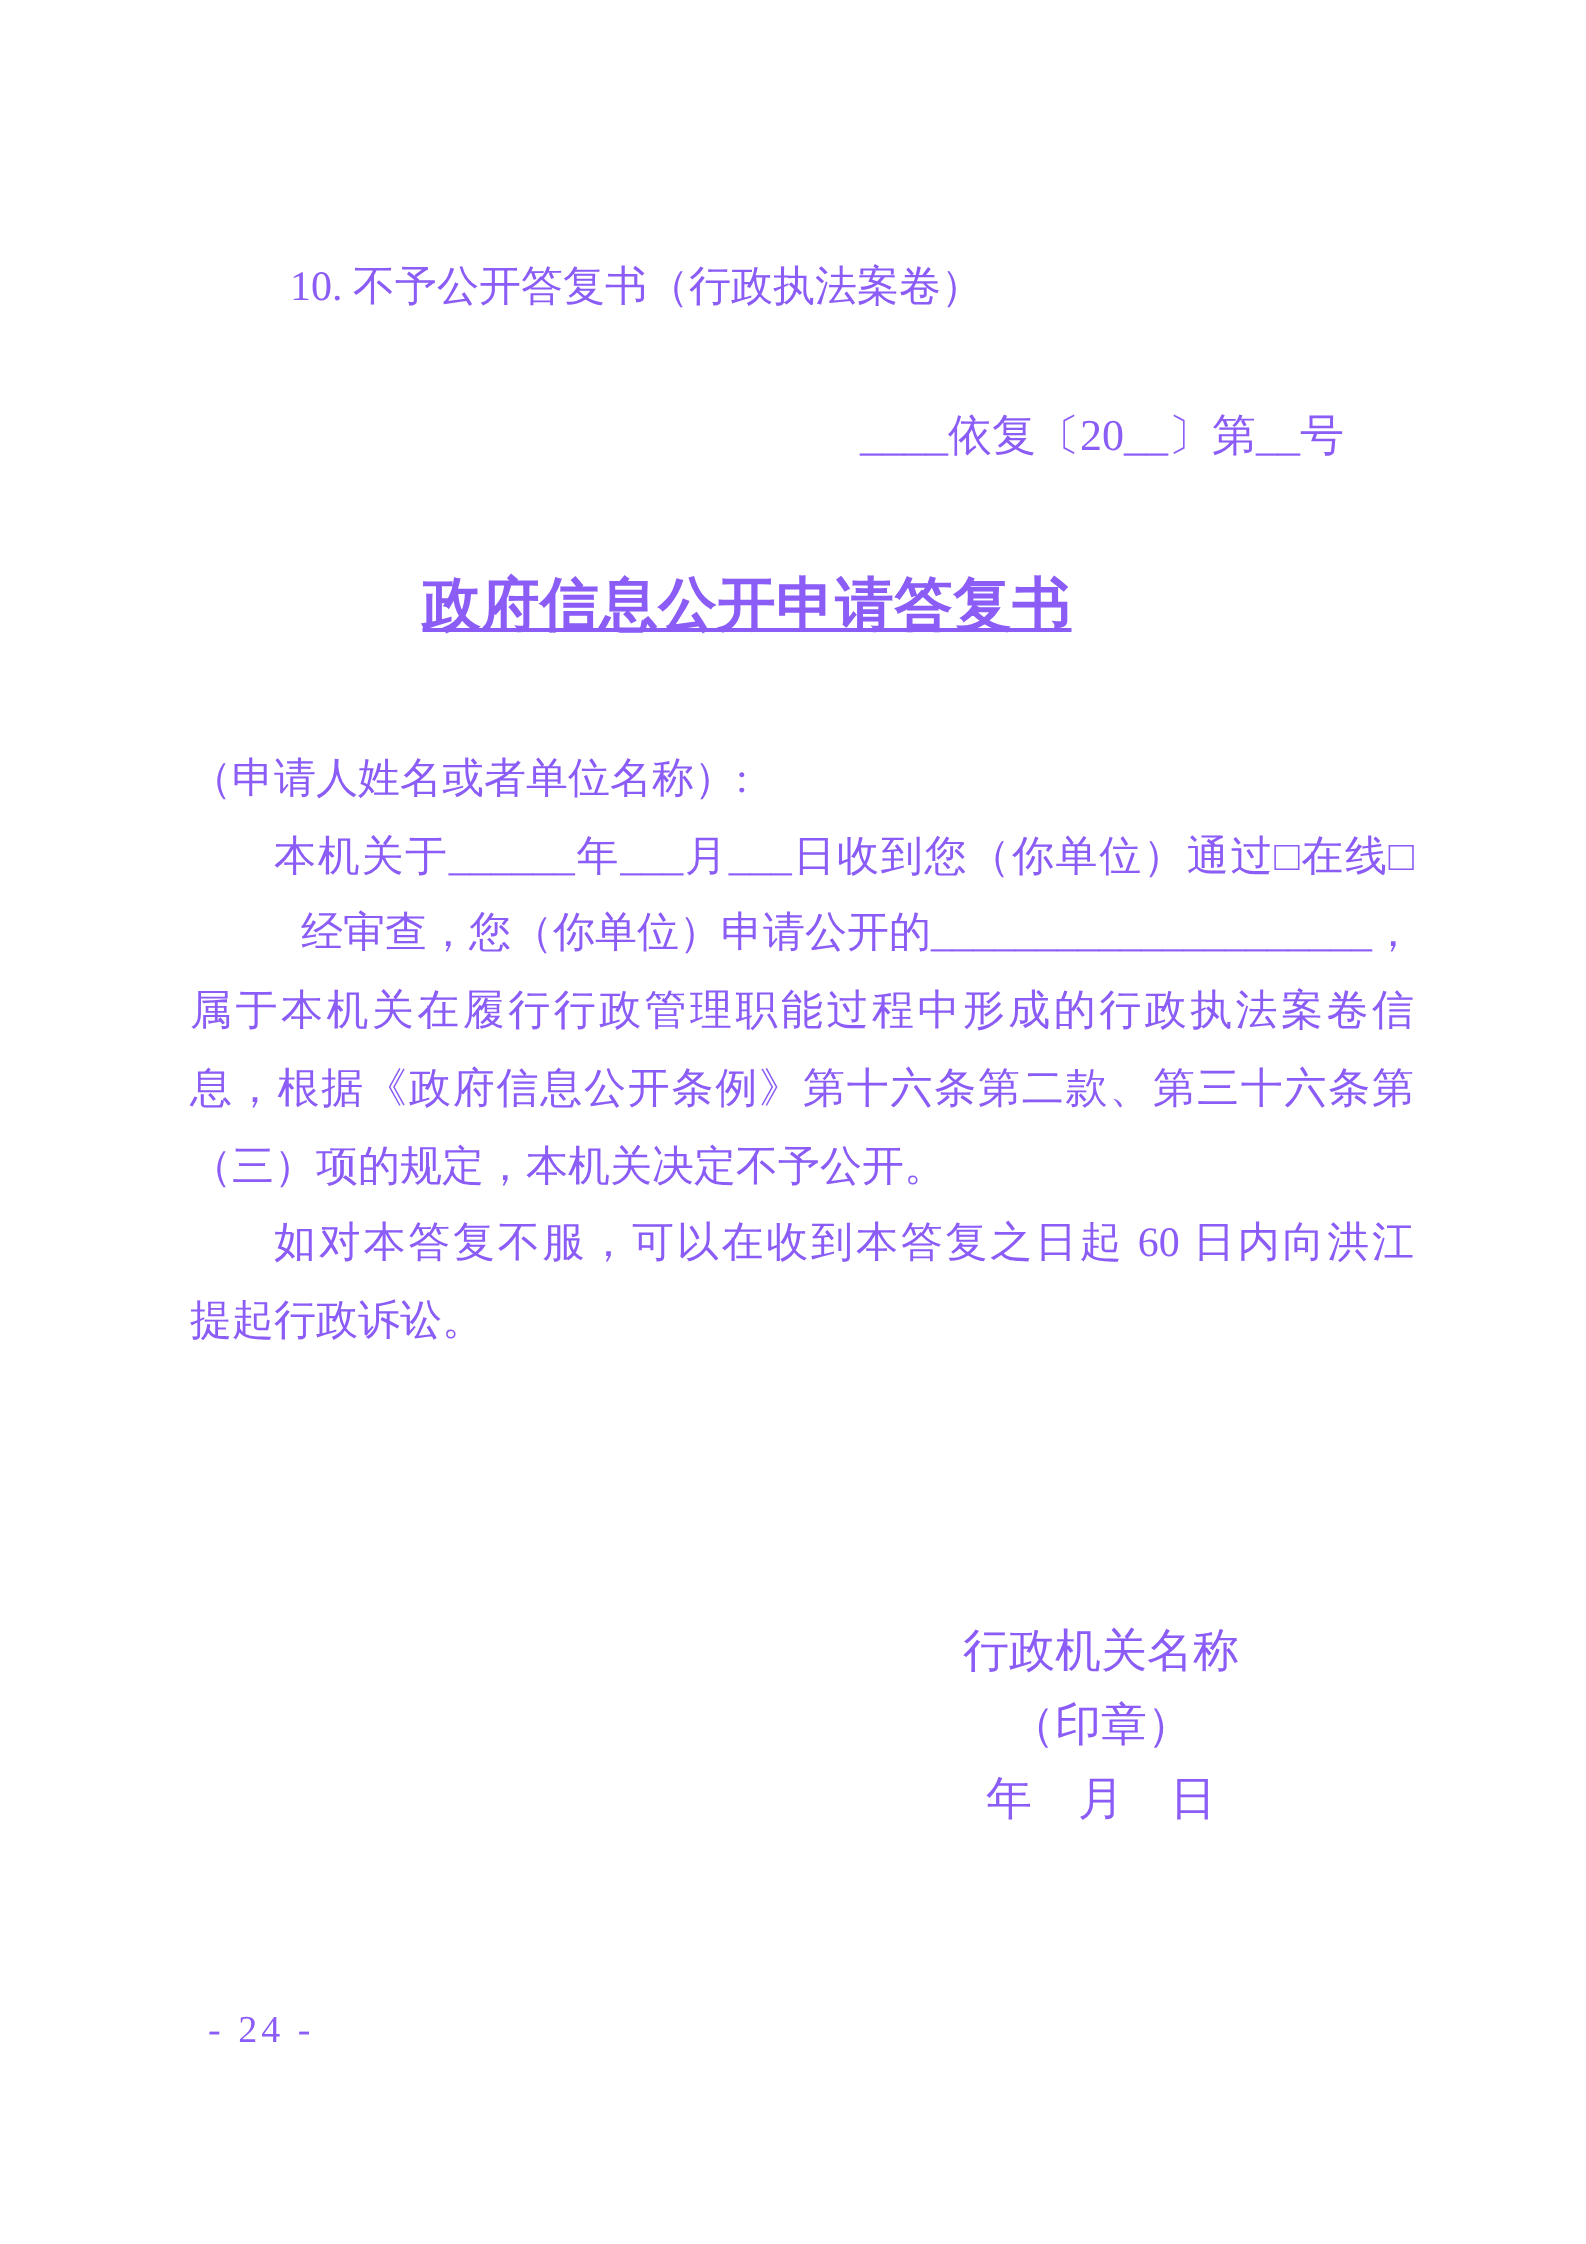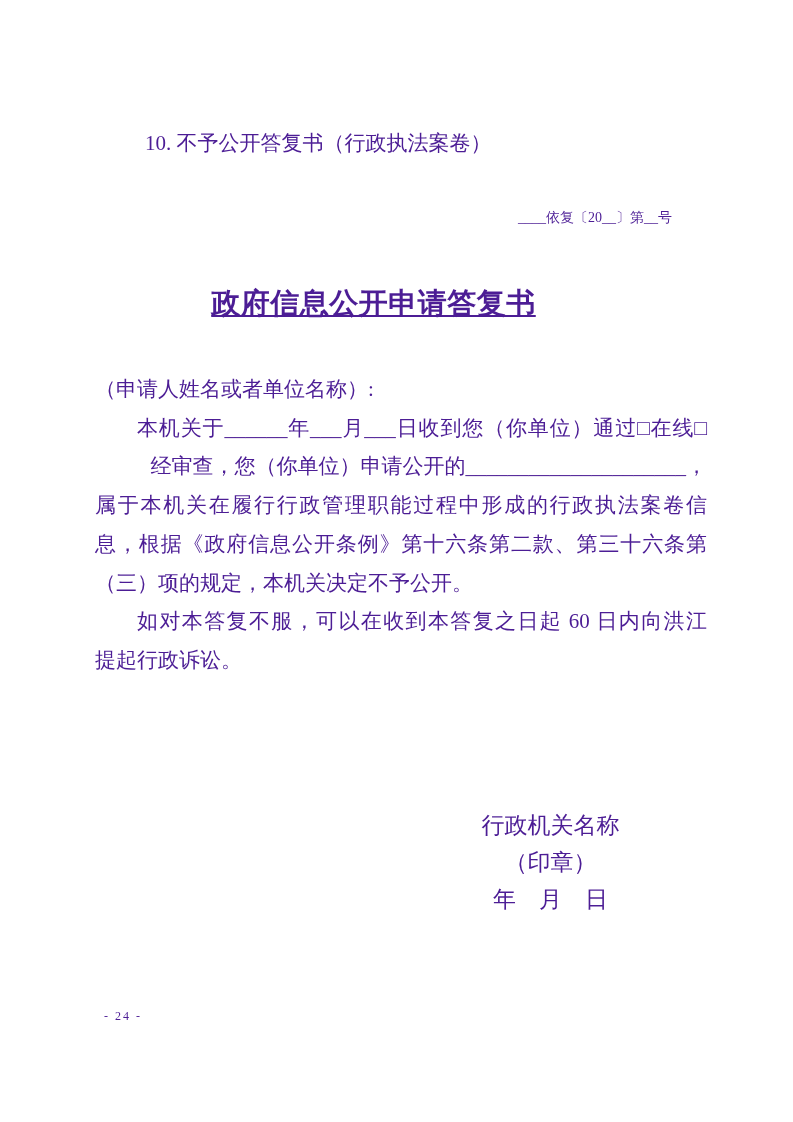--- a/index.html
+++ b/index.html
@@ -2,37 +2,37 @@
 <html><head>
 <meta charset="utf-8">
 <style>
   * { margin: 0; padding: 0; box-sizing: border-box; }
   html, body { background: #ffffff; }
   .page {
     position: relative;
     width: 747px;
     height: 1122px;
     background: #ffffff;
-    color: #4c1d95;
+    color: #8b5cf6;
     font-family: "Liberation Serif", "DejaVu Serif", serif;
     overflow: hidden;
   }
   .list-heading {
     position: absolute;
     top: 130px;
     left: 145px;
     font-size: 21px;
     line-height: 26px;
     white-space: nowrap;
   }
   .ref-no {
     position: absolute;
     top: 203px;
     right: 75px;
-    font-size: 14px;
+    font-size: 22px;
     line-height: 30px;
     text-align: right;
     white-space: nowrap;
   }
   .doc-title {
     position: absolute;
     top: 285px;
     left: 0;
     width: 100%;
     text-align: center;
@@ -65,21 +65,21 @@
     left: 448px;
     width: 205px;
     text-align: center;
     font-size: 23px;
     line-height: 37px;
   }
   .page-no {
     position: absolute;
     top: 1005px;
     left: 104px;
-    font-size: 12px;
+    font-size: 19px;
     line-height: 22px;
     letter-spacing: 2px;
     white-space: nowrap;
     text-align: center;
   }
 </style>
 </head>
 <body>
 
 <div class="page">

